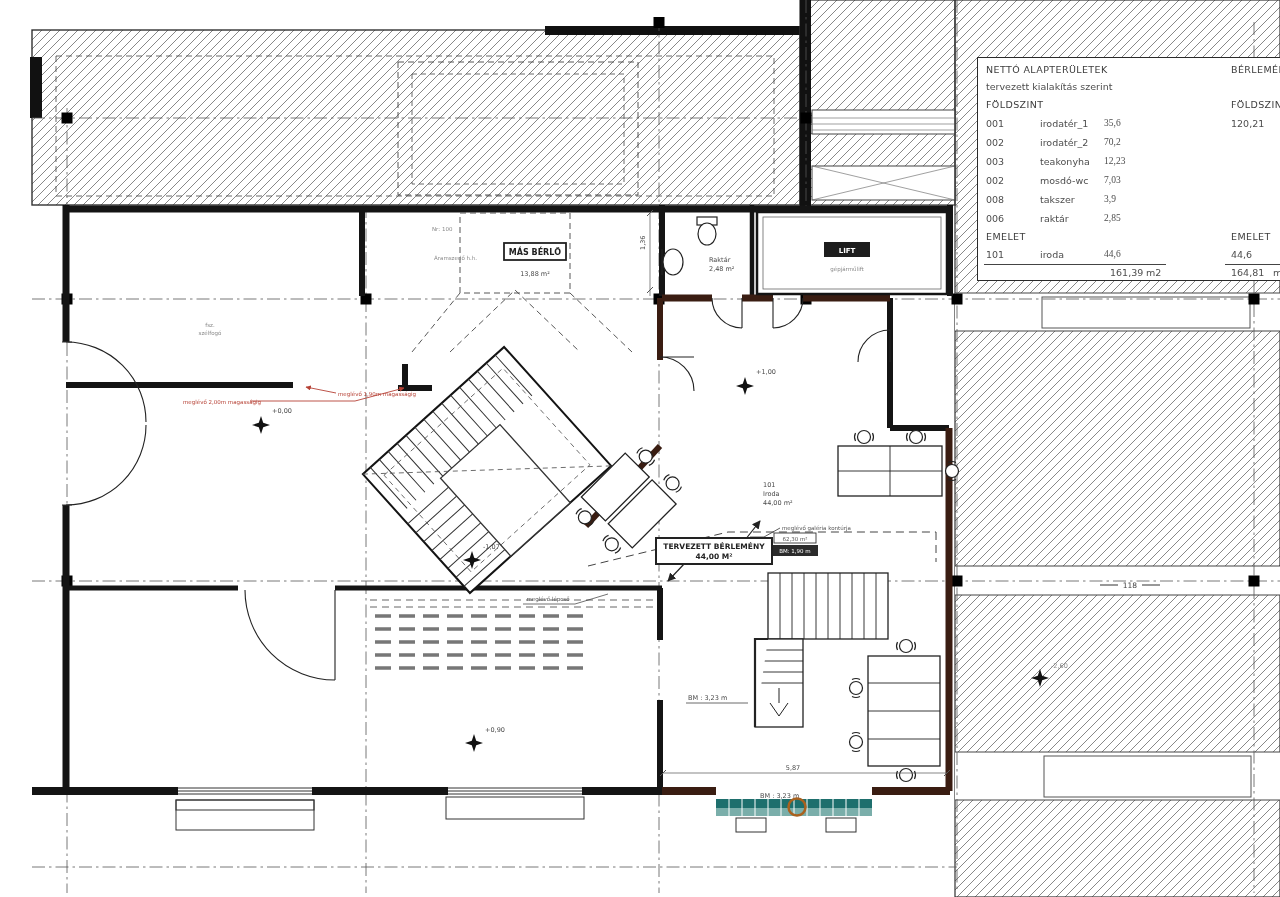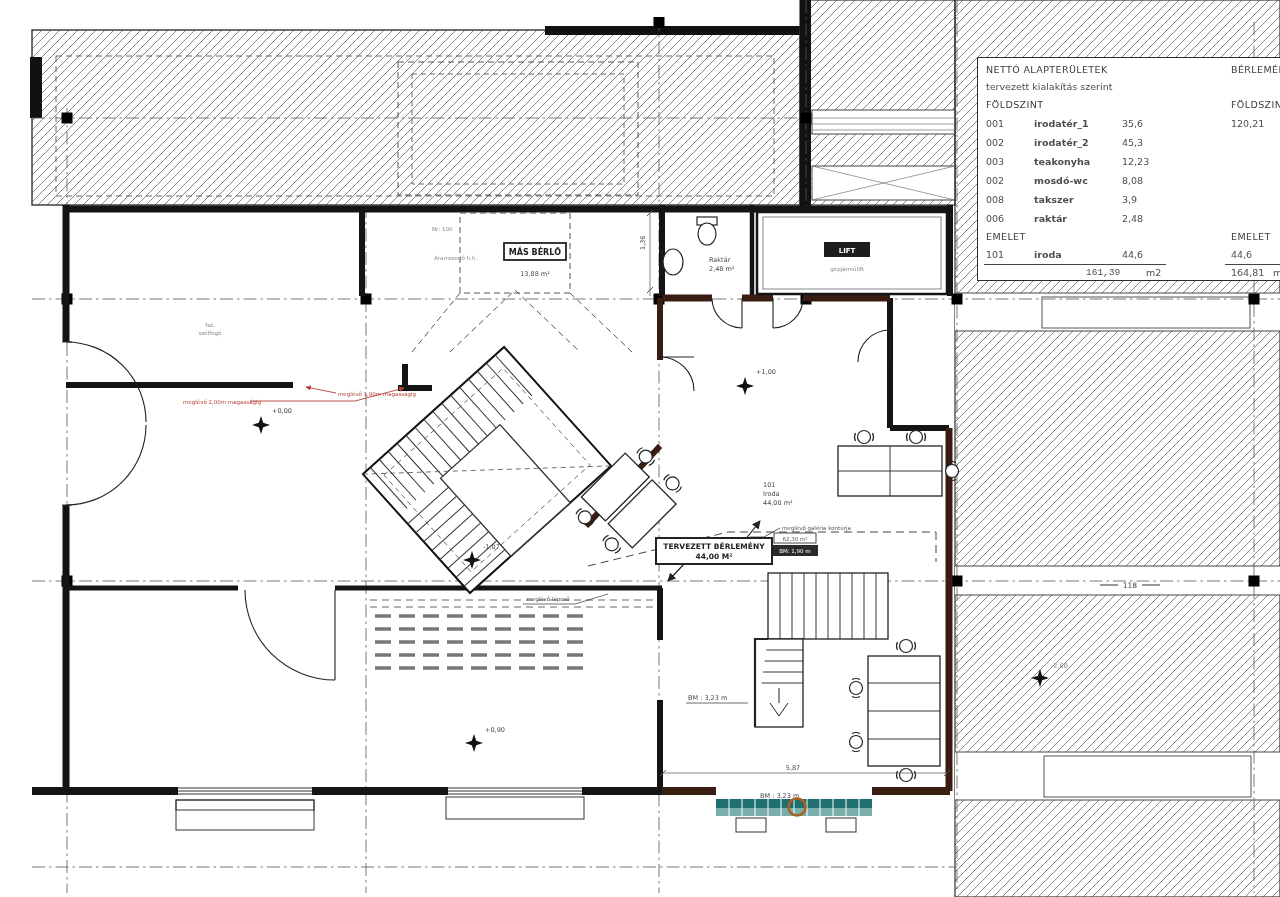--- a/index.html
+++ b/index.html
@@ -14,22 +14,22 @@
   .t7w{font-size:7px;font-weight:bold;fill:#fff;}
   .red{font-size:5.5px;fill:#b64135;}
   .gray{fill:#8a8a8a;}
   .mid{text-anchor:middle;}
   
   #legend{position:absolute;left:977px;top:57px;width:303px;height:222px;
           background:#fff;border:1.5px solid #2a2a2a;border-right:none;
           font-size:9.5px;color:#4d4d4d;}
   .lgrow{position:absolute;white-space:nowrap;}
   .c1{position:absolute;left:8px;text-align:right;}
-  .c2{position:absolute;left:56px;font-weight:bold;}
-  .c3{position:absolute;left:144px;}
+  .c2{position:absolute;left:62px;}
+  .c3{position:absolute;left:126px;font-family:Liberation Serif, serif;}
   .c4{position:absolute;left:253px;}
   .hdr{color:#3d3d3d;letter-spacing:.4px;}
   .rule{position:absolute;border-top:1.2px solid #444;height:0;}
 </style>
 </head>
 <body>
 
 <div id="stage">
 <svg width="1280" height="897" viewBox="0 0 1280 897">
   <defs>
@@ -330,54 +330,54 @@
   </div>
   <div class="lgrow" style="top:60px;">
     <span class="c1">001</span>
         <span class="c2">irodatér_1</span>
         <span class="c3">35,6</span>
     <span class="c4">120,21</span>
   </div>
   <div class="lgrow" style="top:79px;">
     <span class="c1">002</span>
         <span class="c2">irodatér_2</span>
-        <span class="c3">45,3</span>
+        <span class="c3">70,2</span>
   </div>
   <div class="lgrow" style="top:98px;">
     <span class="c1">003</span>
         <span class="c2">teakonyha</span>
         <span class="c3">12,23</span>
   </div>
   <div class="lgrow" style="top:117px;">
     <span class="c1">002</span>
         <span class="c2">mosdó-wc</span>
-        <span class="c3">8,08</span>
+        <span class="c3">7,03</span>
   </div>
   <div class="lgrow" style="top:136px;">
     <span class="c1">008</span>
         <span class="c2">takszer</span>
         <span class="c3">3,9</span>
   </div>
   <div class="lgrow" style="top:155px;">
     <span class="c1">006</span>
         <span class="c2">raktár</span>
-        <span class="c3">2,48</span>
+        <span class="c3">2,85</span>
   </div>
   <div class="lgrow" style="top:173px;">
     <span class="c1 hdr">EMELET</span>
     <span class="c4 hdr">EMELET</span>
   </div>
   <div class="lgrow" style="top:191px;">
     <span class="c1">101</span>
         <span class="c2">iroda</span>
         <span class="c3">44,6</span>
     <span class="c4">44,6</span>
   </div>
   <div class="rule" style="top:206px;left:6px;width:182px;"></div>
   <div class="rule" style="top:206px;left:247px;width:60px;"></div>
   <div class="lgrow" style="top:209px;">
-    <span style="position:absolute;left:108px;font-family:Liberation Mono, monospace;">161,39</span>
+    <span style="position:absolute;left:132px;">161,39</span>
     <span style="position:absolute;left:168px;">m2</span>
     <span class="c4">164,81</span>
     <span style="position:absolute;left:295px;">m2</span>
   </div>
 </div>
 </div>
 
 </body></html>

